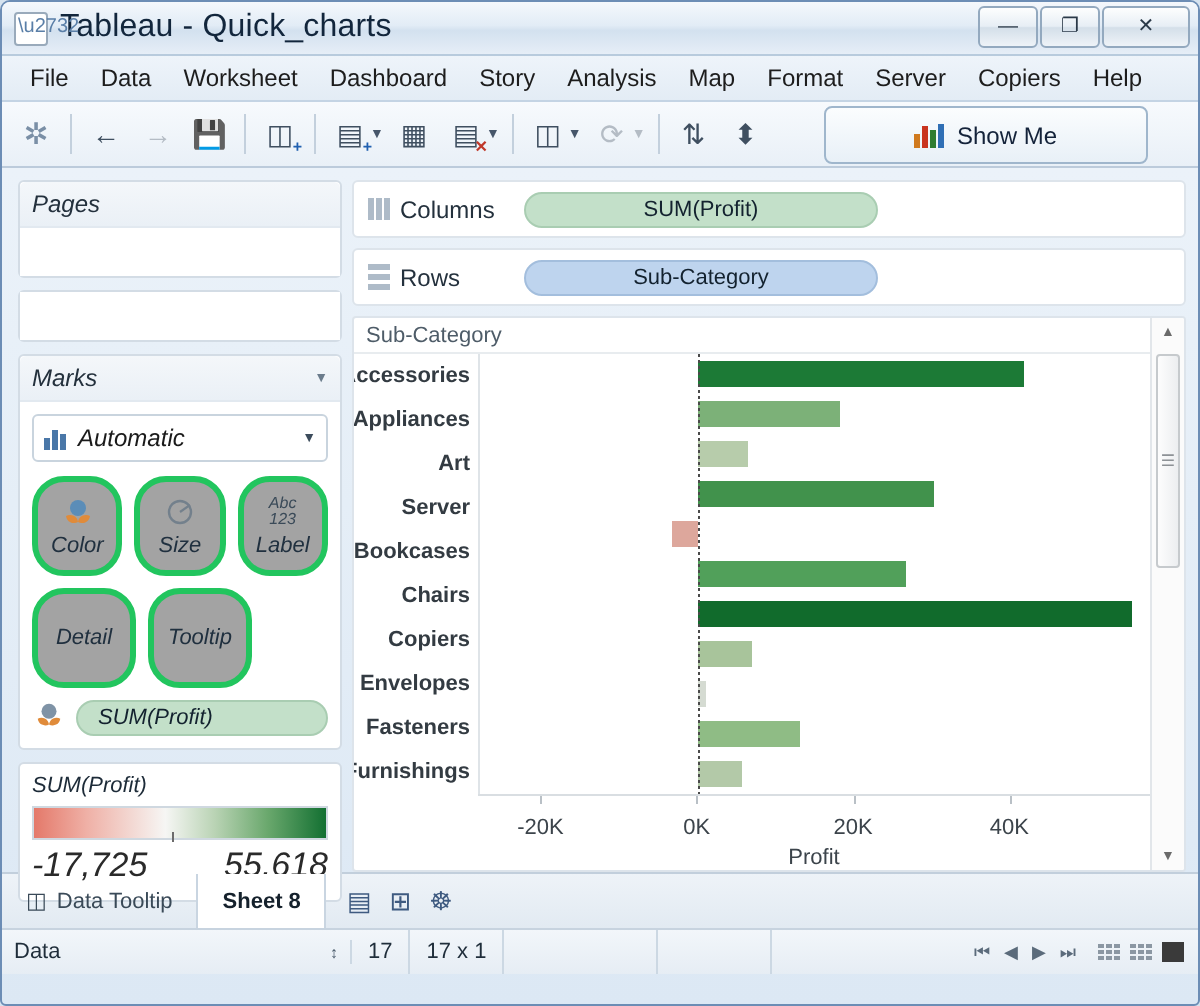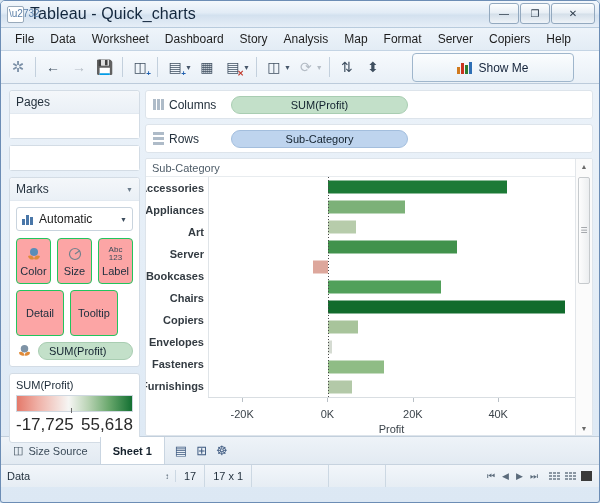--- a/index.html
+++ b/index.html
@@ -70,21 +70,21 @@
     background:linear-gradient(180deg,#fbfdfe,#e8f0f7);
     border:1px solid #9fb6cc;border-radius:4px;
     display:flex;align-items:center;justify-content:center;gap:6px;
     font-size:12px;color:#14233a;
   }
   .smbars{display:flex;align-items:flex-end;gap:1px;height:12px;}
   .smbars i{width:3px;display:block;}
 
   
   .body{display:flex;height:352px;}
-  .left{width:144px;flex:none;padding:6px 5px 0 8px;box-sizing:border-box;}
+  .left{width:175px;flex:none;padding:6px 5px 0 8px;box-sizing:border-box;font-style:italic;}
   .right{flex:1;padding:6px 6px 0 0;box-sizing:border-box;display:flex;flex-direction:column;}
 
   .card{
     background:#fff;border:1px solid #d3dce5;border-radius:3px;margin-bottom:6px;
   }
   .card-hd{
     padding:4px 6px;font-size:12px;color:#24313d;
     background:linear-gradient(180deg,#f4f7fa,#eaf0f6);
     border-bottom:1px solid #e2e9f0;border-radius:3px 3px 0 0;
     display:flex;align-items:center;justify-content:space-between;
@@ -95,21 +95,21 @@
   .mk-select{
     height:22px;border:1px solid #c9d4de;border-radius:3px;background:#fff;
     display:flex;align-items:center;gap:6px;padding:0 5px;font-size:12px;
     margin-bottom:7px;
   }
   .mk-select .arr{margin-left:auto;font-size:7px;color:#3c4c5c;}
   .mkbars{display:flex;align-items:flex-end;gap:1px;height:11px;}
   .mkbars i{width:3px;background:#4a77a8;display:block;}
   .mk-row{display:flex;gap:6px;margin-bottom:6px;}
   .mk-btn{
-    width:46px;height:44px;border:1px solid #22c55e;border-radius:4px;background:#fca5a5;
+    width:46px;height:44px;border:3px solid #22c55e;border-radius:16px;background:#a3a3a3;
     display:flex;flex-direction:column;align-items:center;justify-content:center;gap:2px;
     font-size:11px;color:#20303f;
   }
   .mk-glyph{height:18px;display:flex;align-items:center;justify-content:center;font-size:13px;}
   .abc{font-size:8px;line-height:8px;text-align:center;color:#3a4a58;}
   .mk-pillrow{display:flex;align-items:center;gap:5px;margin-top:2px;}
   .pill{
     border-radius:9px;padding:2px 10px;font-size:11px;color:#13222f;
     border:1px solid rgba(0,0,0,.12);white-space:nowrap;
   }
@@ -481,24 +481,24 @@
           </div>
           <div class="vs-arrow">▼</div>
         </div>
       </div>
     </div>
   </div>
 
   <div class="sheetbar">
     <div class="stab">
       <span>◫</span>
-      <span>Size Source</span>
+      <span>Data Tooltip</span>
     </div>
     <div class="stab active">
-      <span>Sheet 1</span>
+      <span>Sheet 8</span>
     </div>
     <div class="sheet-icons">
       <span class="si">▤</span>
       <span class="si">⊞</span>
       <span class="si">☸</span>
     </div>
   </div>
 
   <div class="statusbar">
     <div class="sb-data">

